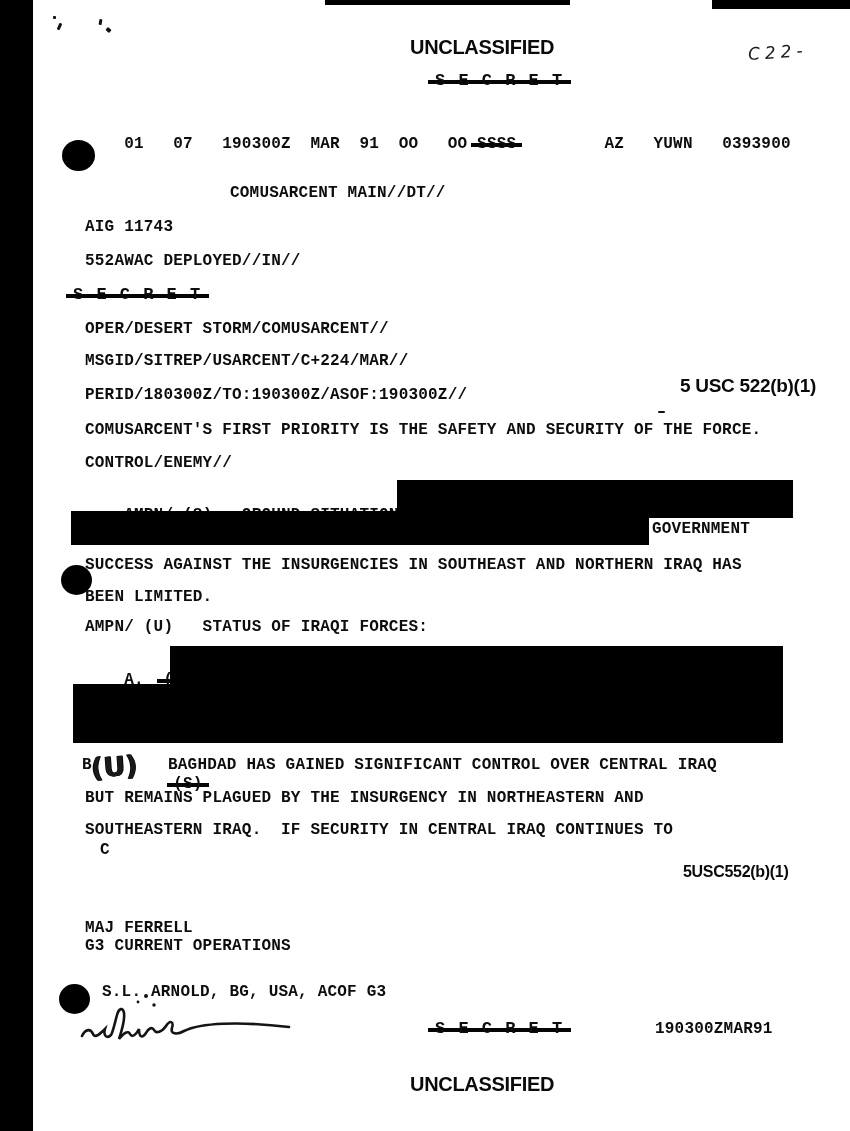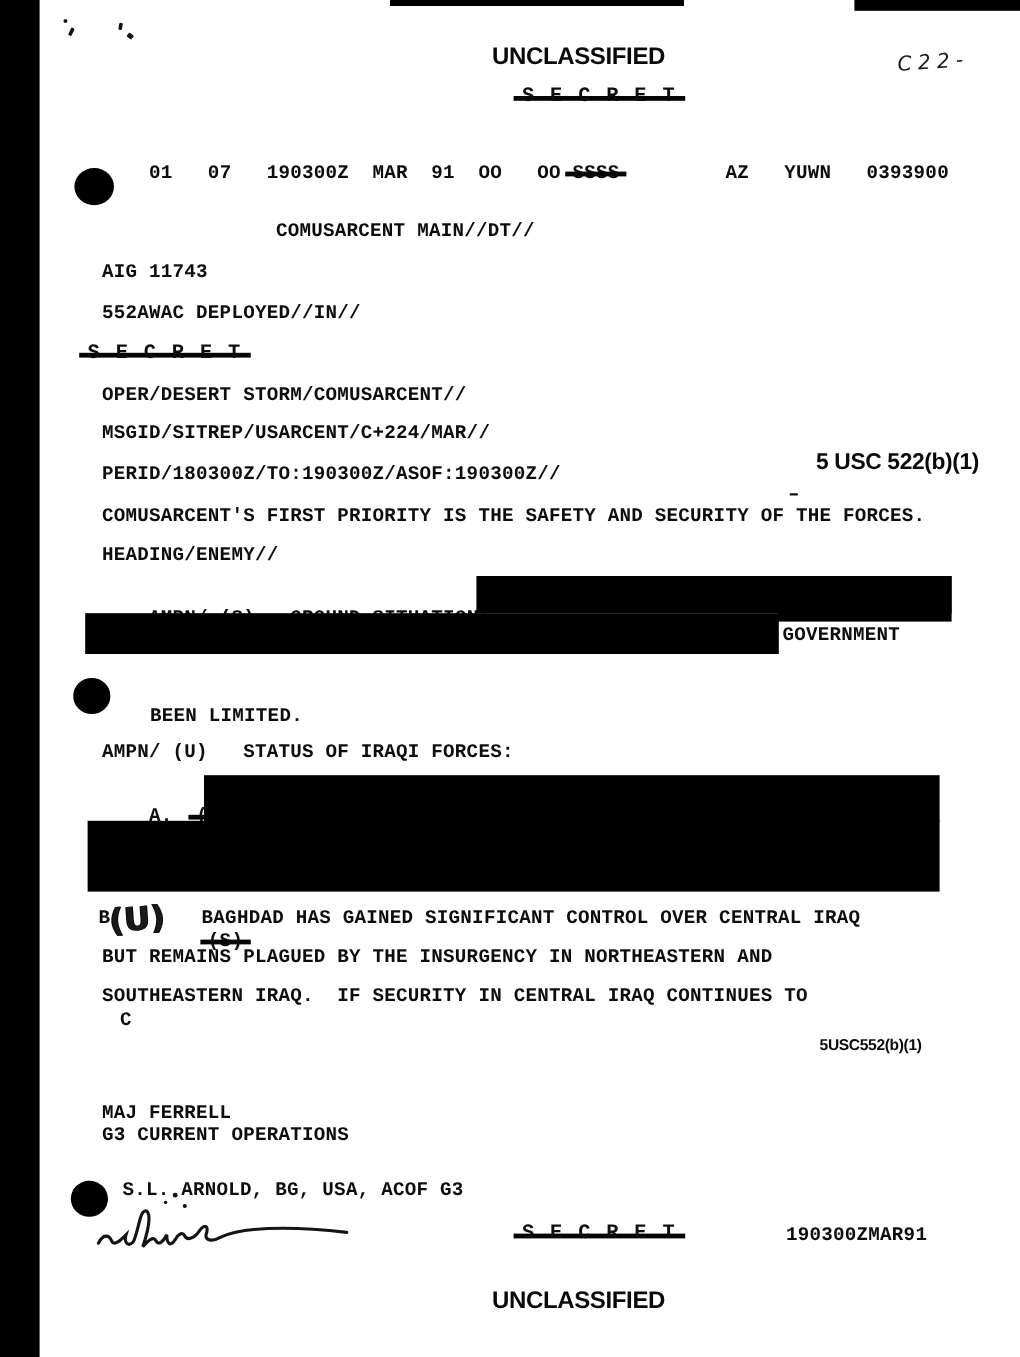--- a/index.html
+++ b/index.html
@@ -75,51 +75,52 @@
   <div class="t" style="left:85px;top:218px;">AIG 11743</div>
   <div class="t" style="left:85px;top:252px;">552AWAC DEPLOYED//IN//</div>
 
   <div class="secret" style="left:66px;top:285px;">S E C R E T</div>
 
   <div class="t" style="left:85px;top:320px;">OPER/DESERT STORM/COMUSARCENT//</div>
   <div class="t" style="left:85px;top:352px;">MSGID/SITREP/USARCENT/C+224/MAR//</div>
   <div class="t" style="left:85px;top:386px;">PERID/180300Z/TO:190300Z/ASOF:190300Z//</div>
   <div class="stamp" style="left:680px;top:375px;font-size:19px;">5 USC 522(b)(1)</div>
 
-  <div class="t" style="left:85px;top:421px;">COMUSARCENT'S FIRST PRIORITY IS THE SAFETY AND SECURITY OF THE FORCES.</div>
-  <div class="t" style="left:85px;top:454px;">HEADING/ENEMY//</div>
+  <div class="t" style="left:85px;top:421px;">COMUSARCENT'S FIRST PRIORITY IS THE SAFETY AND SECURITY OF THE FORCE.</div>
+  <div class="t" style="left:85px;top:454px;">CONTROL/ENEMY//</div>
 
   <div class="t" style="left:85px;top:487px;">
     <span>AMPN/ </span><span class="struck">(S)</span><span>   GROUND SITUATION:</span>
   </div>
   <div class="redact" style="left:397px;top:480px;width:396px;height:31px;"></div>
   <div class="redact" style="left:648px;top:480px;width:145px;height:38px;"></div>
   <div class="redact" style="left:71px;top:511px;width:578px;height:34px;"></div>
   <div class="t" style="left:652px;top:520px;">GOVERNMENT</div>
 
-  <div class="t" style="left:85px;top:588px;margin-left:40px;">BEEN LIMITED.</div>
+  <div class="t" style="left:85px;top:556px;">SUCCESS AGAINST THE INSURGENCIES IN SOUTHEAST AND NORTHERN IRAQ HAS</div>
+  <div class="t" style="left:85px;top:588px;">BEEN LIMITED.</div>
   <div class="t" style="left:85px;top:618px;">AMPN/ (U)   STATUS OF IRAQI FORCES:</div>
 
   <div class="t" style="left:85px;top:652px;">
     <span>A.  </span><span class="struck">(S)</span>
   </div>
   <div class="redact" style="left:170px;top:646px;width:613px;height:39px;"></div>
   <div class="redact" style="left:73px;top:684px;width:710px;height:59px;"></div>
 
   <div class="t" style="left:82px;top:756px;">B</div>
   <div class="hand hand-u" style="left:91px;top:751px;">(U)</div>
   <div class="t" style="left:134px;top:756px;">
     <span class="struck">(S)</span>
   </div>
   <div class="t" style="left:168px;top:756px;">BAGHDAD HAS GAINED SIGNIFICANT CONTROL OVER CENTRAL IRAQ</div>
   <div class="t" style="left:85px;top:789px;">BUT REMAINS PLAGUED BY THE INSURGENCY IN NORTHEASTERN AND</div>
   <div class="t" style="left:85px;top:821px;">SOUTHEASTERN IRAQ.  IF SECURITY IN CENTRAL IRAQ CONTINUES TO</div>
   <div class="t" style="left:100px;top:841px;">C</div>
 
-  <div class="stamp" style="left:683px;top:863px;font-size:13px;">5USC552(b)(1)</div>
+  <div class="stamp" style="left:683px;top:863px;font-size:16px;">5USC552(b)(1)</div>
 
   <div class="t" style="left:85px;top:919px;">MAJ FERRELL</div>
   <div class="t" style="left:85px;top:937px;">G3 CURRENT OPERATIONS</div>
   <div class="t" style="left:102px;top:983px;">S.L. ARNOLD, BG, USA, ACOF G3</div>
 
   <svg class="sig" style="left:78px;top:988px;" width="215" height="62" viewBox="0 0 215 62">
     <circle cx="68" cy="8" r="2" fill="#111"></circle>
     <circle cx="76" cy="17" r="1.7" fill="#111"></circle>
     <circle cx="60" cy="14" r="1.4" fill="#111"></circle>
     <path d="M4,48 C8,40 13,41 15,46 C17,51 23,45 27,41 C25,48 29,51 33,47

